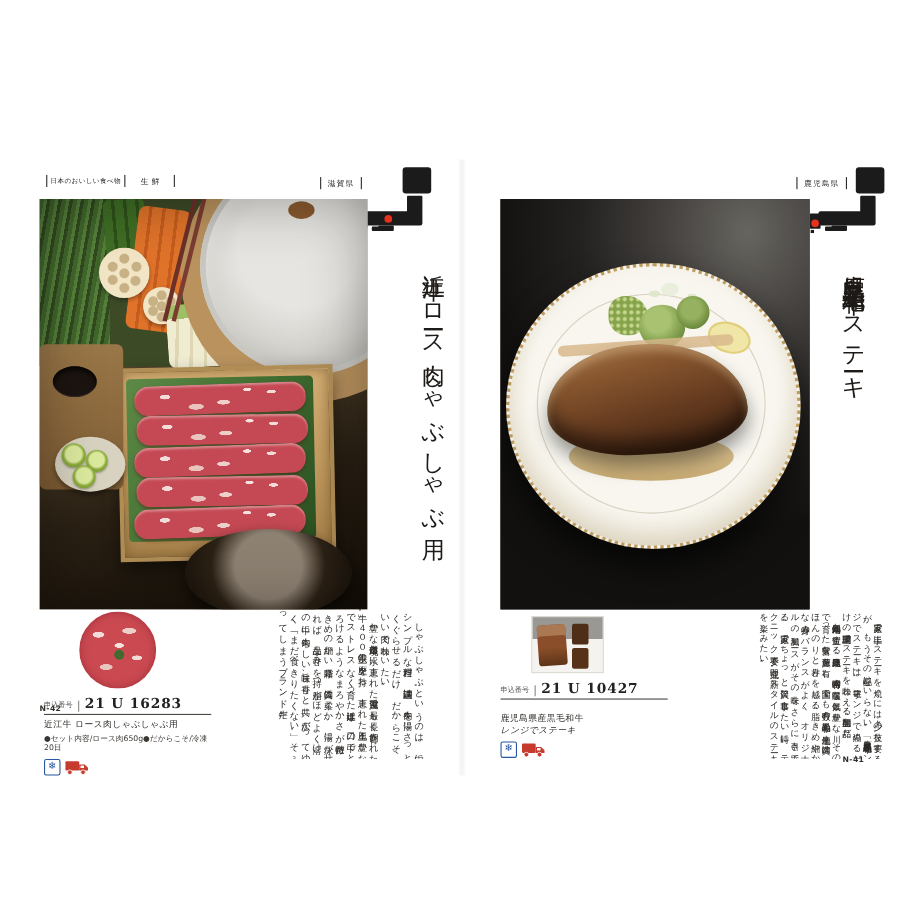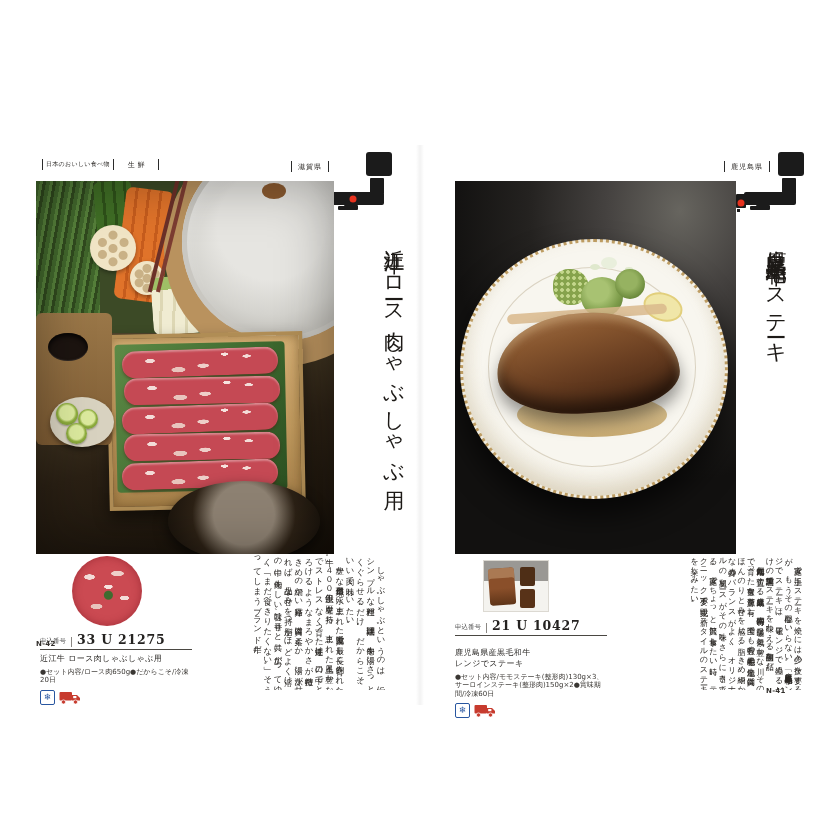--- a/index.html
+++ b/index.html
@@ -228,21 +228,21 @@
   <div class="abs desc" style="left:208px;top:552px;width:178px;height:138px;">
     <p>　しゃぶしゃぶというのは、実にシンプルな料理だ。調理法は、牛肉を湯にさっとくぐらせるだけ。だからこそ、いい肉で味わいたい。</p>
     <p>　豊かな自然環境と水に恵まれた滋賀県で最も長く飼育された「近江牛」。４００年以上の歴史を持ち、恵まれた風土と豊かな環境でストレスなく育った近江牛は、口の中でとろけるようなまろやかさが特徴だ。きめの細かい霜降り、肉質は柔らか、湯に泳がせれば、上品な甘みを持つ脂がほどよく溶け、口の中に牛肉らしい旨味、香りと共に広がってゆく。「まだ食べきりたくない」。そう思ってしまうブランド牛だ。</p>
   </div>
 
   <div class="abs prod" style="left:40px;top:556px;width:165px;">
     <div class="thumb-circle" style="margin-left:32px;"></div>
     <div class="code-row" style="margin-top:8px;">
       <span class="code-label">申込番号</span>
       <span class="code-sep"></span>
-      <span class="code">33 U 21275</span>
+      <span class="code">21 U 16283</span>
     </div>
     <div class="pname">近江牛 ロース肉しゃぶしゃぶ用</div>
     <div class="pcontents">●セット内容/ロース肉650g●だからこそ/冷凍20日</div>
     <div class="icon-row">
       <span class="ic-frozen">❄</span>
       <svg width="22" height="15" viewBox="0 0 22 15">
         <rect x="0.5" y="2" width="12.5" height="8.5" rx="1" fill="#c73b2e"></rect>
         <path d="M13 5 h5 l3 3 v2.5 h-8 z" fill="#c73b2e"></path>
         <rect x="14.2" y="6" width="3.2" height="2.2" fill="#ffffff"></rect>
         <circle cx="4.5" cy="12" r="2.1" fill="#c73b2e" stroke="#fff" stroke-width="0.7"></circle>
@@ -297,22 +297,21 @@
       <div class="pk1"></div>
       <div class="pk2"></div>
       <div class="pk3"></div>
     </div>
     <div class="code-row" style="margin-top:8px;">
       <span class="code-label">申込番号</span>
       <span class="code-sep"></span>
       <span class="code">21 U 10427</span>
     </div>
     <div class="pname" style="margin-bottom:0;margin-top:12px;">鹿児島県産黒毛和牛</div>
-    <div class="pname" style="margin-top:1px;">レンジでステーキ</div>
-    <div class="pcontents">●セット内容/モモステーキ(整形肉)130g×3、サーロインステーキ(整形肉)150g×2●賞味期間/冷凍60日</div>
+    <div class="pname" style="margin-top:1px;font-style:italic;">レンジでステーキ</div>
     <div class="icon-row">
       <span class="ic-frozen">❄</span>
       <svg width="22" height="15" viewBox="0 0 22 15">
         <rect x="0.5" y="2" width="12.5" height="8.5" rx="1" fill="#c73b2e"></rect>
         <path d="M13 5 h5 l3 3 v2.5 h-8 z" fill="#c73b2e"></path>
         <rect x="14.2" y="6" width="3.2" height="2.2" fill="#ffffff"></rect>
         <circle cx="4.5" cy="12" r="2.1" fill="#c73b2e" stroke="#fff" stroke-width="0.7"></circle>
         <circle cx="16.5" cy="12" r="2.1" fill="#c73b2e" stroke="#fff" stroke-width="0.7"></circle>
       </svg>
     </div>

